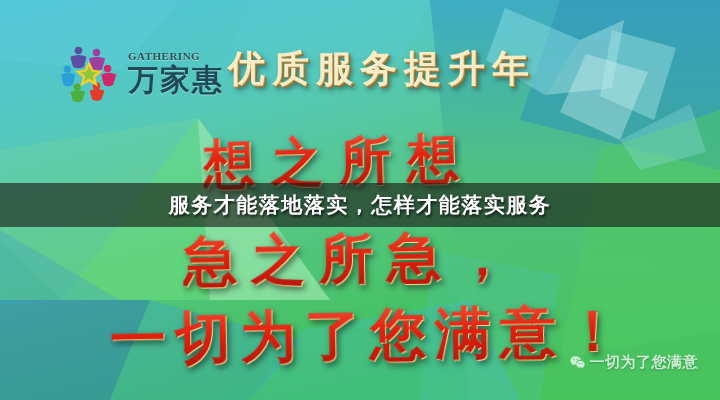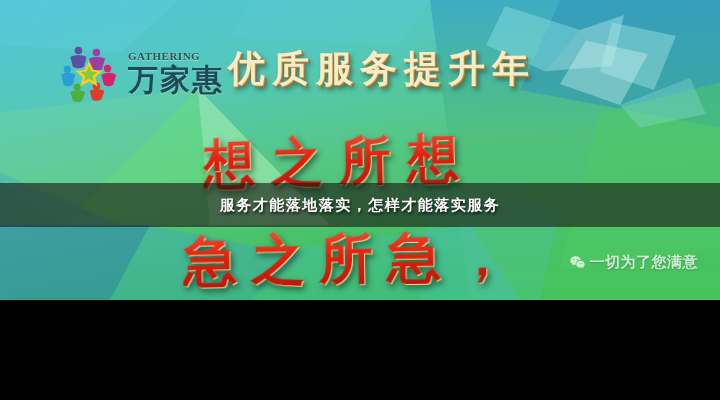--- a/index.html
+++ b/index.html
@@ -3,21 +3,21 @@
 <meta charset="utf-8">
 <style>
   html, body {
     margin: 0;
     padding: 0;
     background: #000;
   }
   #poster {
     position: relative;
     width: 720px;
-    height: 300px;
+    height: 400px;
     overflow: hidden;
     font-family: "Liberation Sans", sans-serif;
     background: linear-gradient(160deg, #4fc3d9 0%, #5cc9cf 18%, #58c8ae 38%, #57c77e 58%, #4ec45f 78%, #3fbf52 100%);
   }
 
   
   .poly-layer {
     position: absolute;
     inset: 0;
     width: 100%;
@@ -123,21 +123,21 @@
     top: 183px;
     width: 720px;
     height: 44px;
     background: rgba(26, 26, 20, 0.62);
     display: flex;
     align-items: center;
     justify-content: center;
   }
   .caption-text {
     font-family: "DejaVu Sans", sans-serif;
-    font-size: 15px;
+    font-size: 21px;
     font-weight: 700;
     color: #ffffff;
     letter-spacing: 1.5px;
     text-shadow: 1px 2px 3px rgba(0,0,0,.75);
     white-space: nowrap;
     text-align: right;
   }
 
   
   .watermark {

